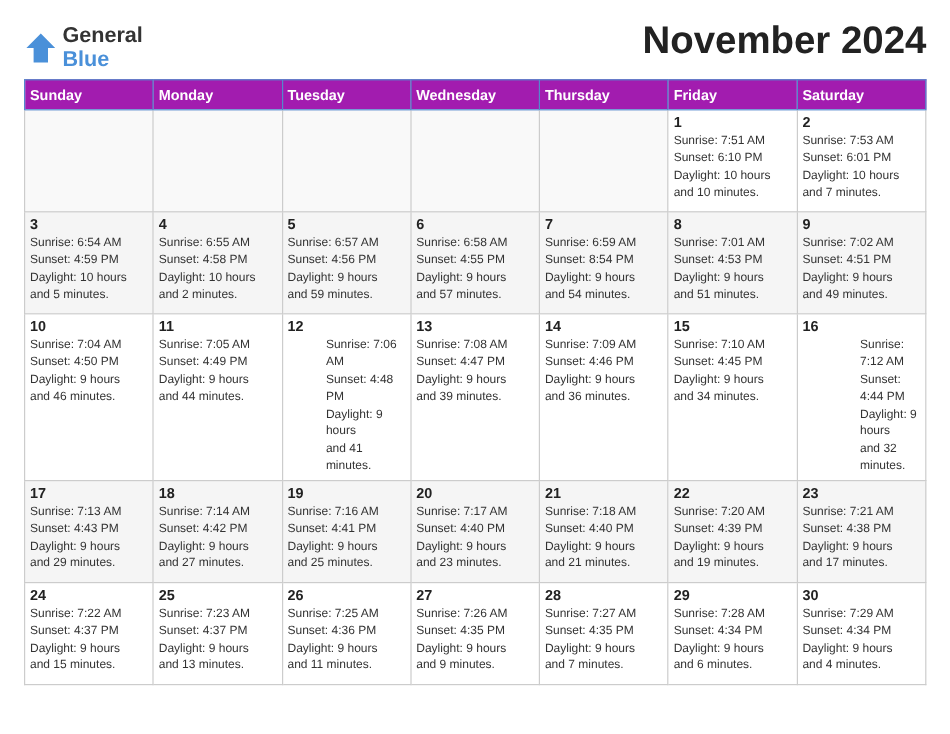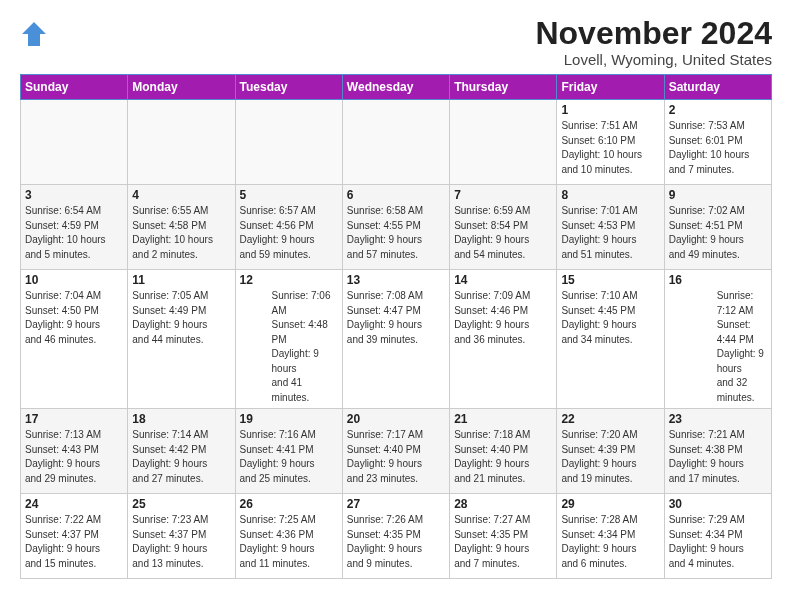--- a/index.html
+++ b/index.html
@@ -91,24 +91,27 @@
   </style>
 </head>
 <body>
 
 <div class="page">
   <div class="header-top">
     <div class="logo">
       <svg class="logo-icon" viewBox="0 0 28 28">
         <polygon points="14,2 26,14 20,14 20,26 8,26 8,14 2,14" fill="#4a90d9"></polygon>
       </svg>
+      <div class="logo-text">
+        <span style="font-size:18px;font-weight:bold;color:#333;line-height:1.1;">General</span>
+        <span style="font-size:18px;font-weight:bold;color:#4a90d9;line-height:1.1;">Blue</span>
+      </div>
     </div>
     <div class="title-block">
       <div class="month-title">November 2024</div>
-      <div class="location">Lovell, Wyoming, United States</div>
     </div>
   </div>
 
   <table>
     <thead>
       <tr>
       <th>Sunday</th>
           <th>Monday</th>
           <th>Tuesday</th>
           <th>Wednesday</th>

